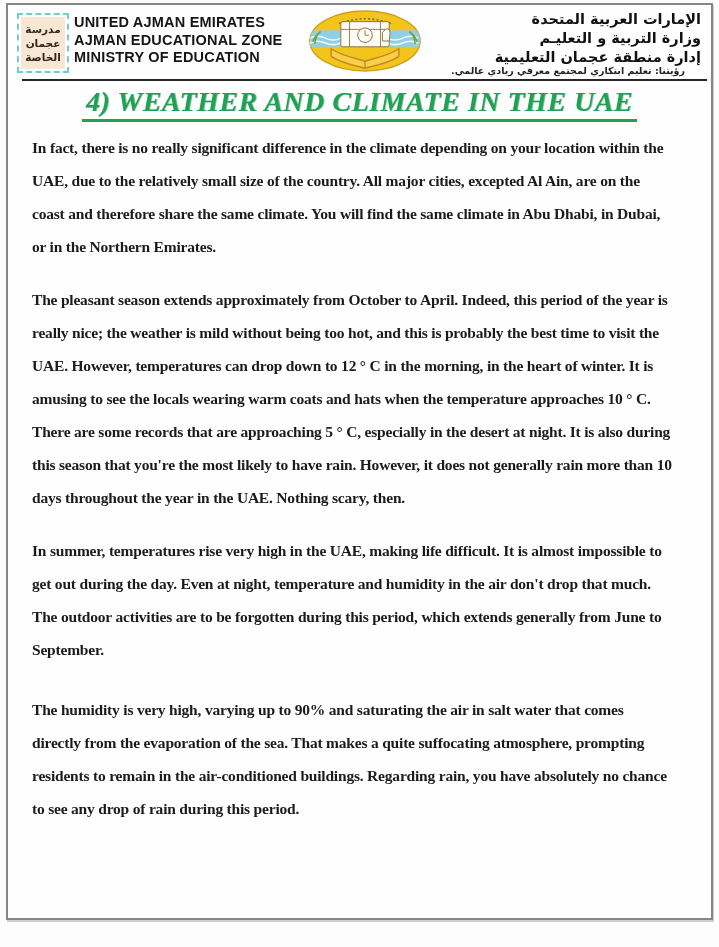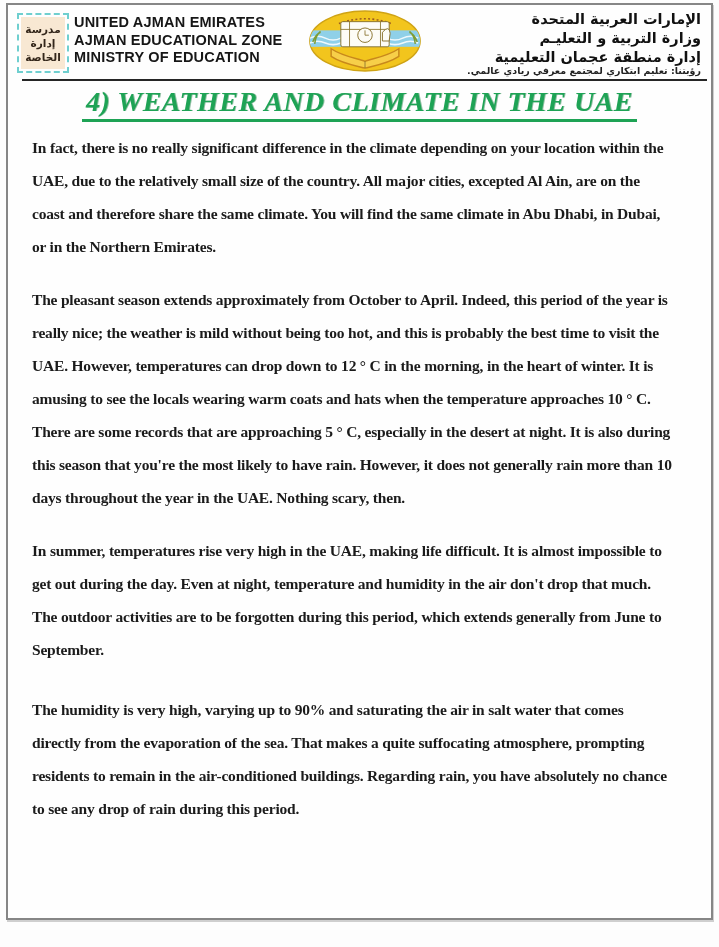--- a/index.html
+++ b/index.html
@@ -40,21 +40,21 @@
   }
   .logo{position:absolute;left:298px;top:4px;width:118px;height:64px;}
   .ar-block{
     position:absolute;right:10px;top:5px;
     font-family:"DejaVu Sans",sans-serif;
     font-size:14.5px;font-weight:bold;line-height:19px;color:#111;
     white-space:nowrap;
     margin-left:20px;
   }
   .vision{
-    position:absolute;right:10px;top:60px;text-align:right;
+    position:absolute;right:26px;top:60px;text-align:right;
     font-family:"DejaVu Sans",sans-serif;
     font-size:9.5px;font-weight:bold;color:#222;white-space:nowrap;
   }
   .hrule{
     margin:0 4px 0 14px;height:0;
     border-top:2px solid var(--header-rule,#262626);
   }
   
   .title-wrap{text-align:center;margin-top:5px;}
   .title{
@@ -91,21 +91,21 @@
 </head>
 <body>
 
 <div class="page">
 
   <div class="header">
 
     <div class="school-box">
       <div class="school-box-inner" dir="rtl">
         <div>مدرسة</div>
-        <div>إدارة</div>
+        <div>عجمان</div>
         <div>الخاصة</div>
       </div>
     </div>
 
     <div class="en-block">
       <div>UNITED AJMAN EMIRATES</div>
       <div>AJMAN EDUCATIONAL ZONE</div>
       <div>MINISTRY OF EDUCATION</div>
     </div>
 

